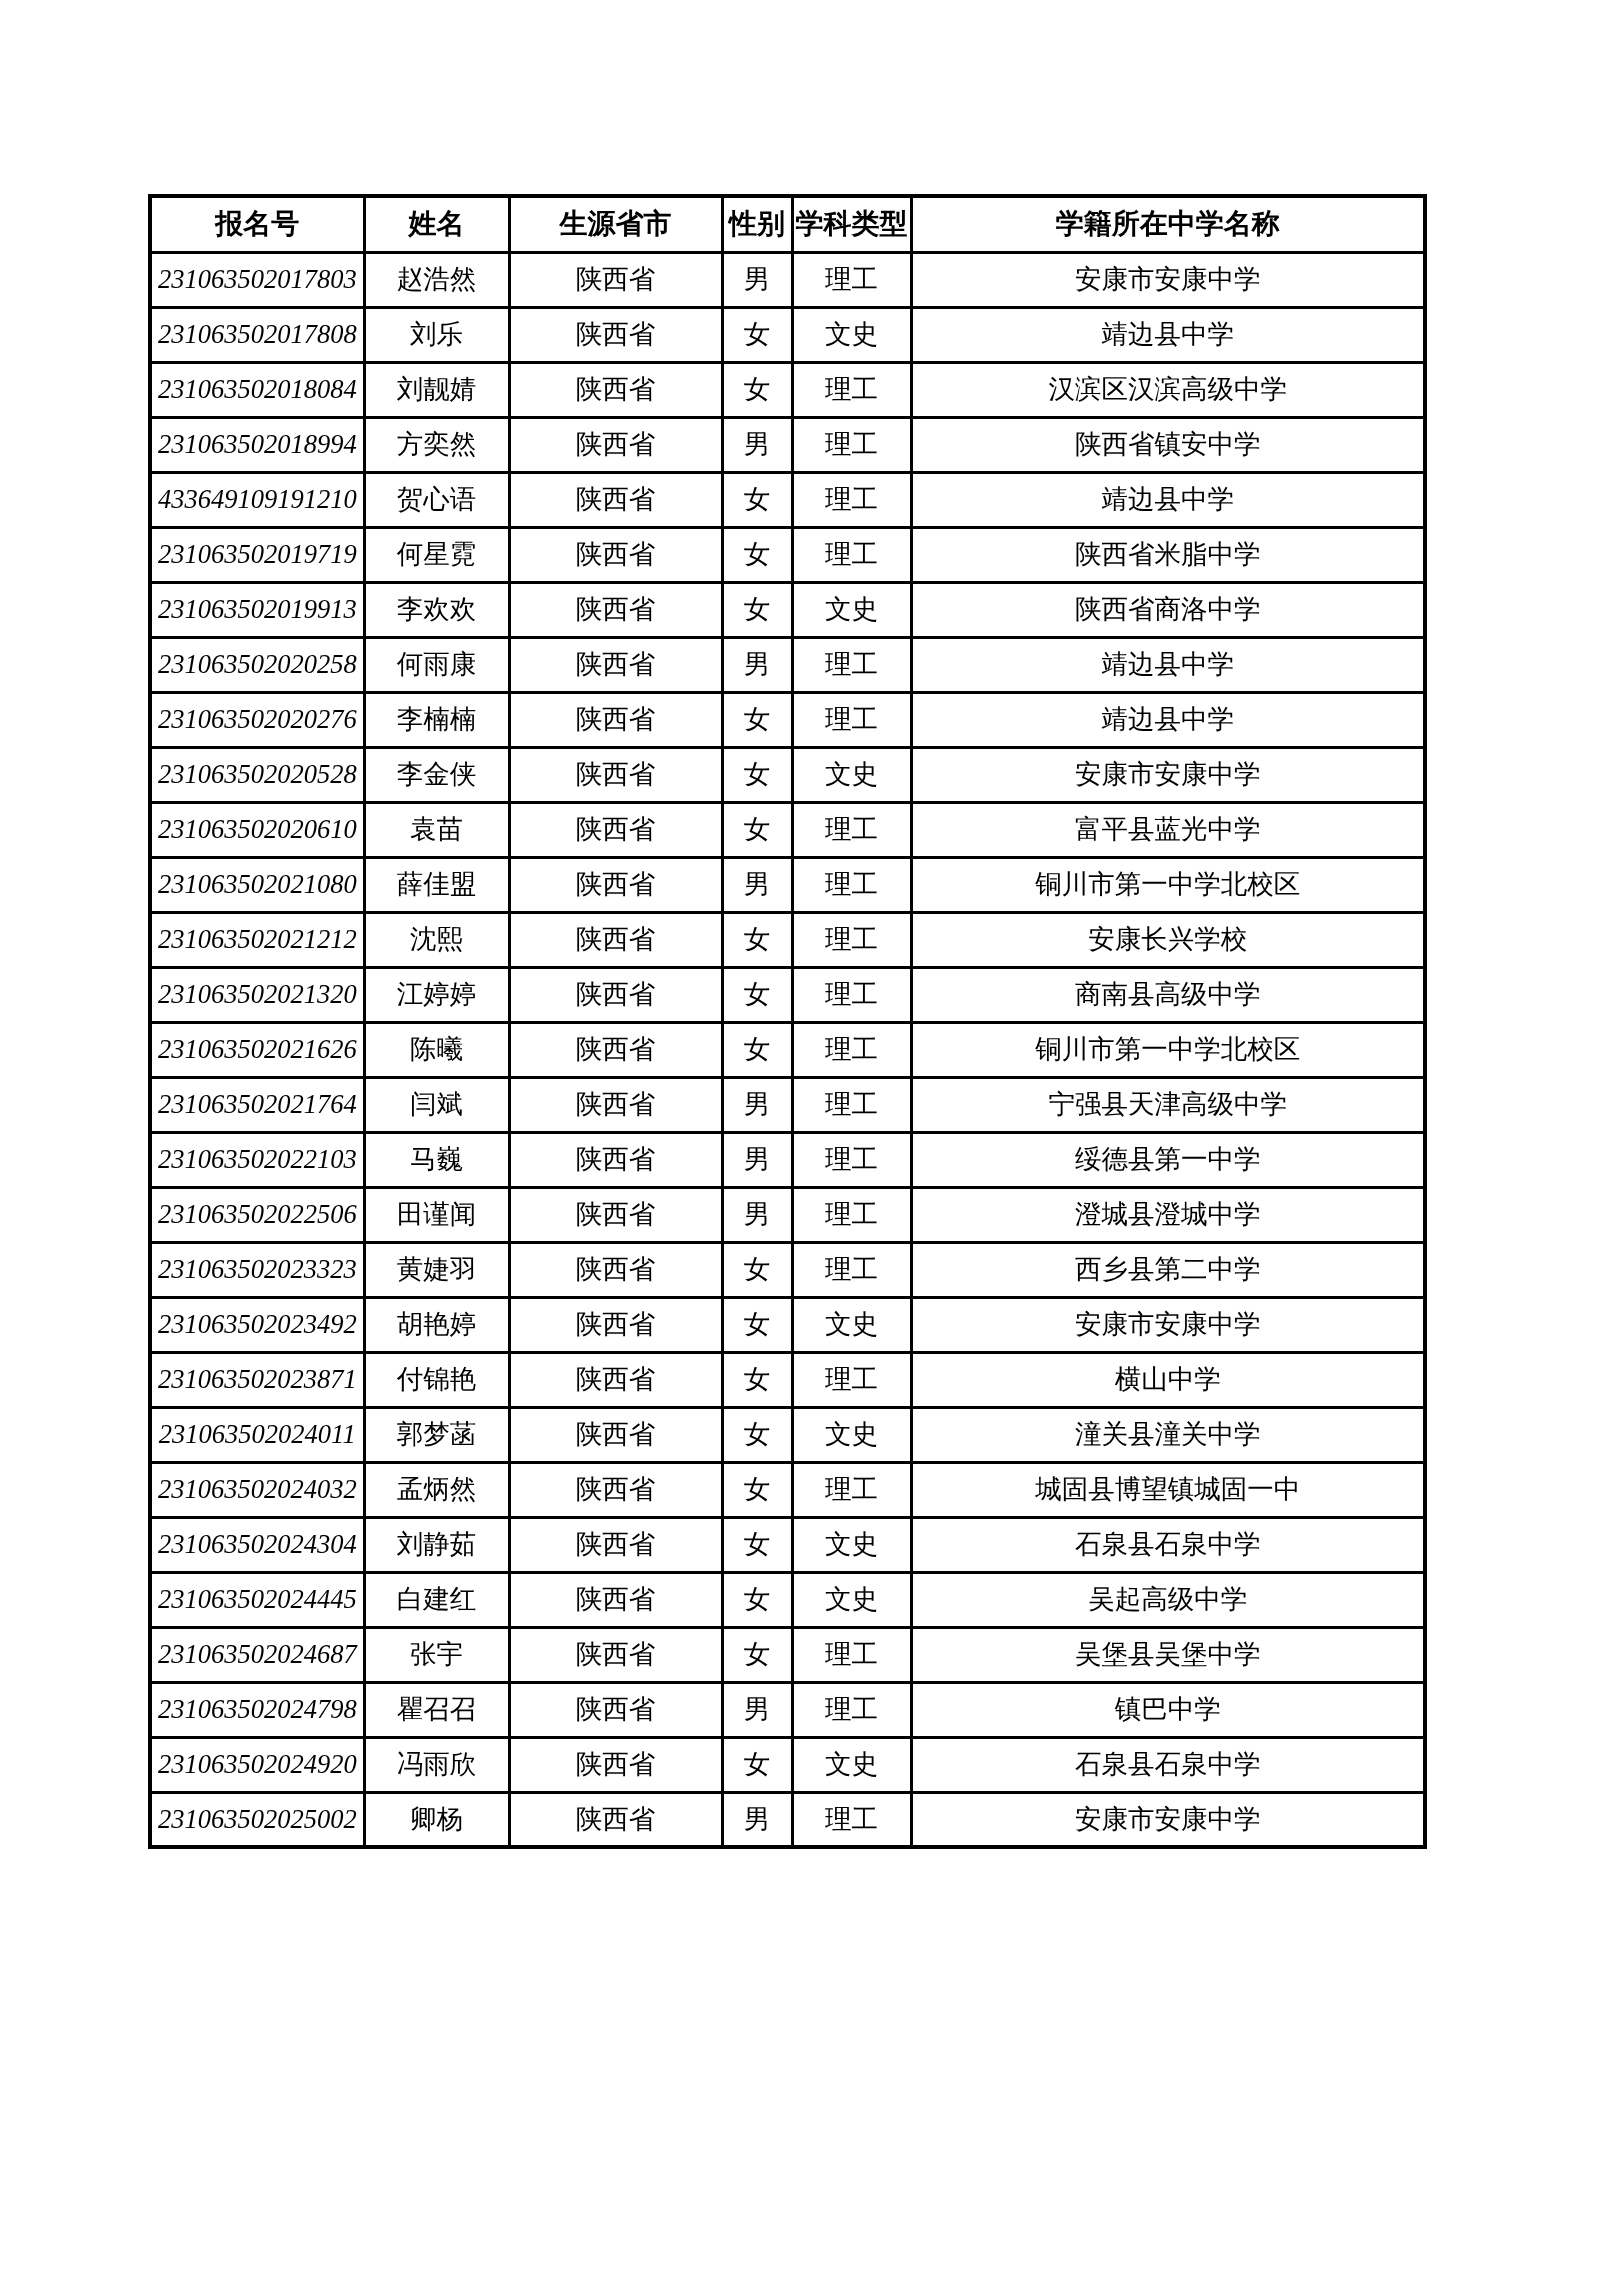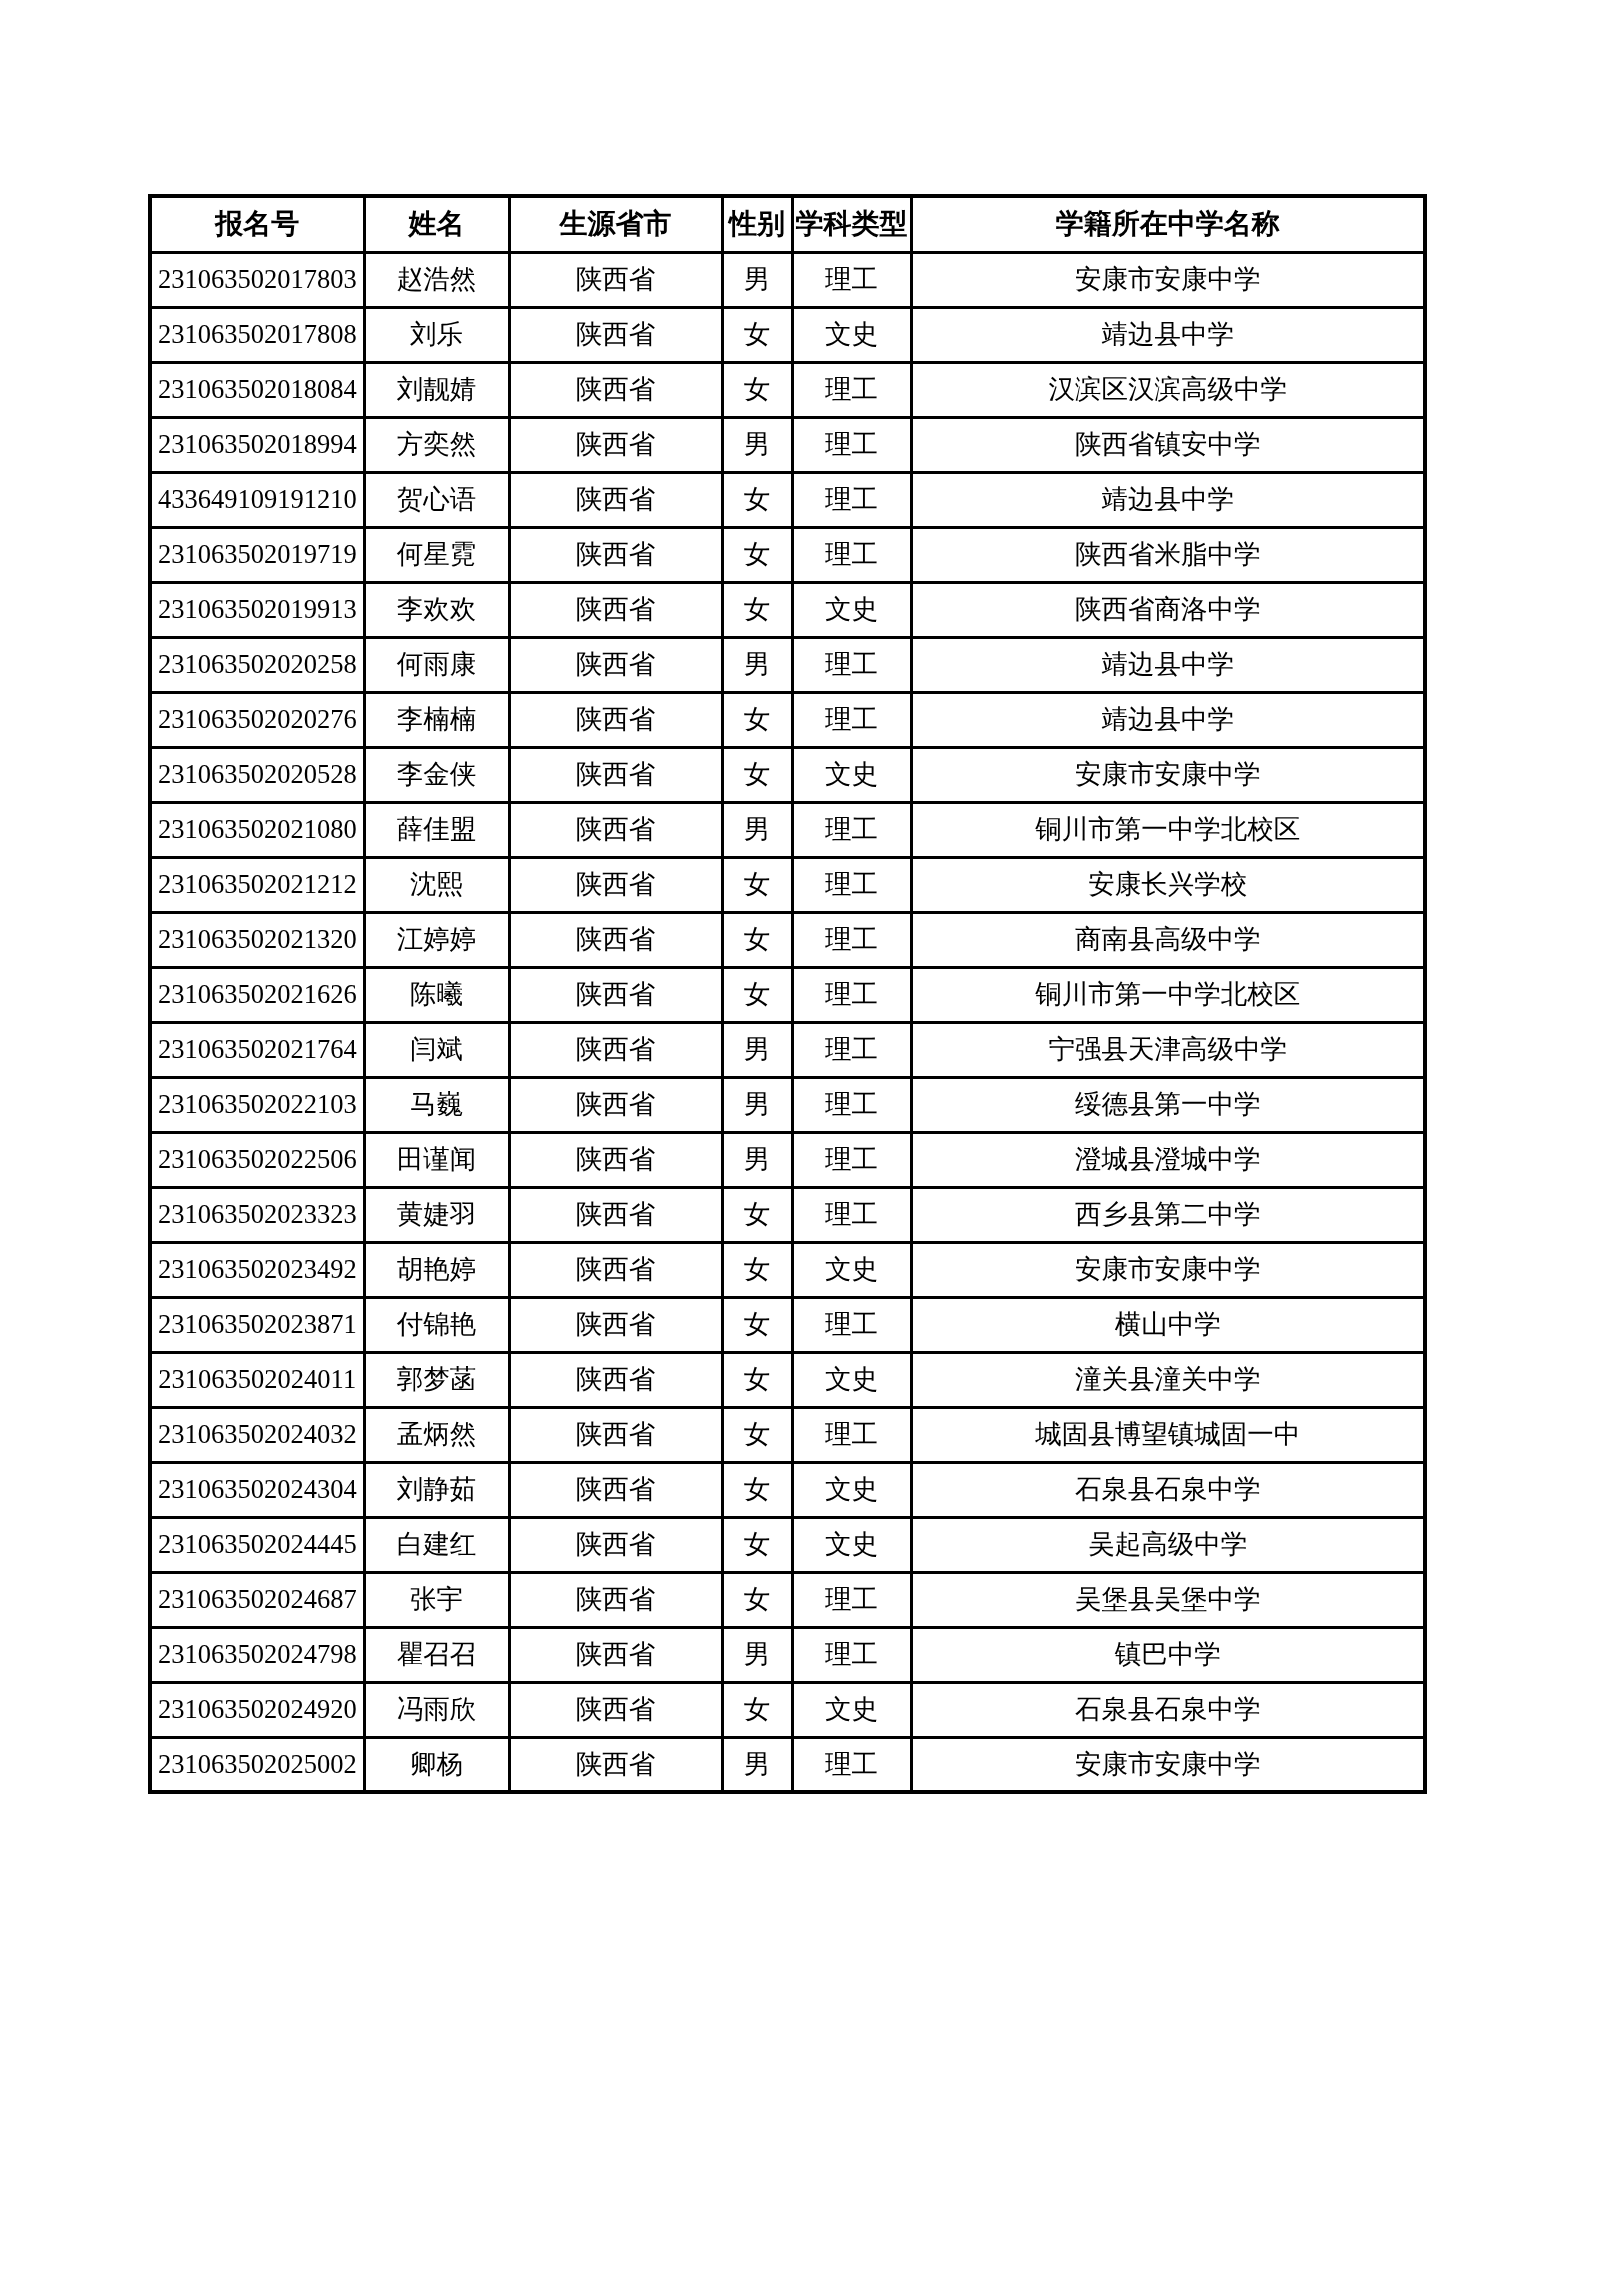--- a/index.html
+++ b/index.html
@@ -45,20 +45,21 @@
   table.roster th {
     font-size: 28px;
     font-weight: bold;
   }
   table.roster td {
     font-size: 26.5px;
     font-weight: normal;
   }
   td.col-registration-id {
     letter-spacing: 0px;
+    font-style: italic;
   }
 </style>
 </head>
 <body>
 
 <div class="page">
   <table class="roster">
     <colgroup>
       <col style="width:214px">
       <col style="width:145px">
@@ -152,20 +153,28 @@
         </tr>
         <tr>
           <td class="col-registration-id">231063502020528</td>
           <td class="col-student-name">李金侠</td>
           <td class="col-province">陕西省</td>
           <td class="col-gender">女</td>
           <td class="col-subject-type">文史</td>
           <td class="col-school-name">安康市安康中学</td>
         </tr>
         <tr>
+          <td class="col-registration-id">231063502020610</td>
+          <td class="col-student-name">袁苗</td>
+          <td class="col-province">陕西省</td>
+          <td class="col-gender">女</td>
+          <td class="col-subject-type">理工</td>
+          <td class="col-school-name">富平县蓝光中学</td>
+        </tr>
+        <tr>
           <td class="col-registration-id">231063502021080</td>
           <td class="col-student-name">薛佳盟</td>
           <td class="col-province">陕西省</td>
           <td class="col-gender">男</td>
           <td class="col-subject-type">理工</td>
           <td class="col-school-name">铜川市第一中学北校区</td>
         </tr>
         <tr>
           <td class="col-registration-id">231063502021212</td>
           <td class="col-student-name">沈熙</td>

